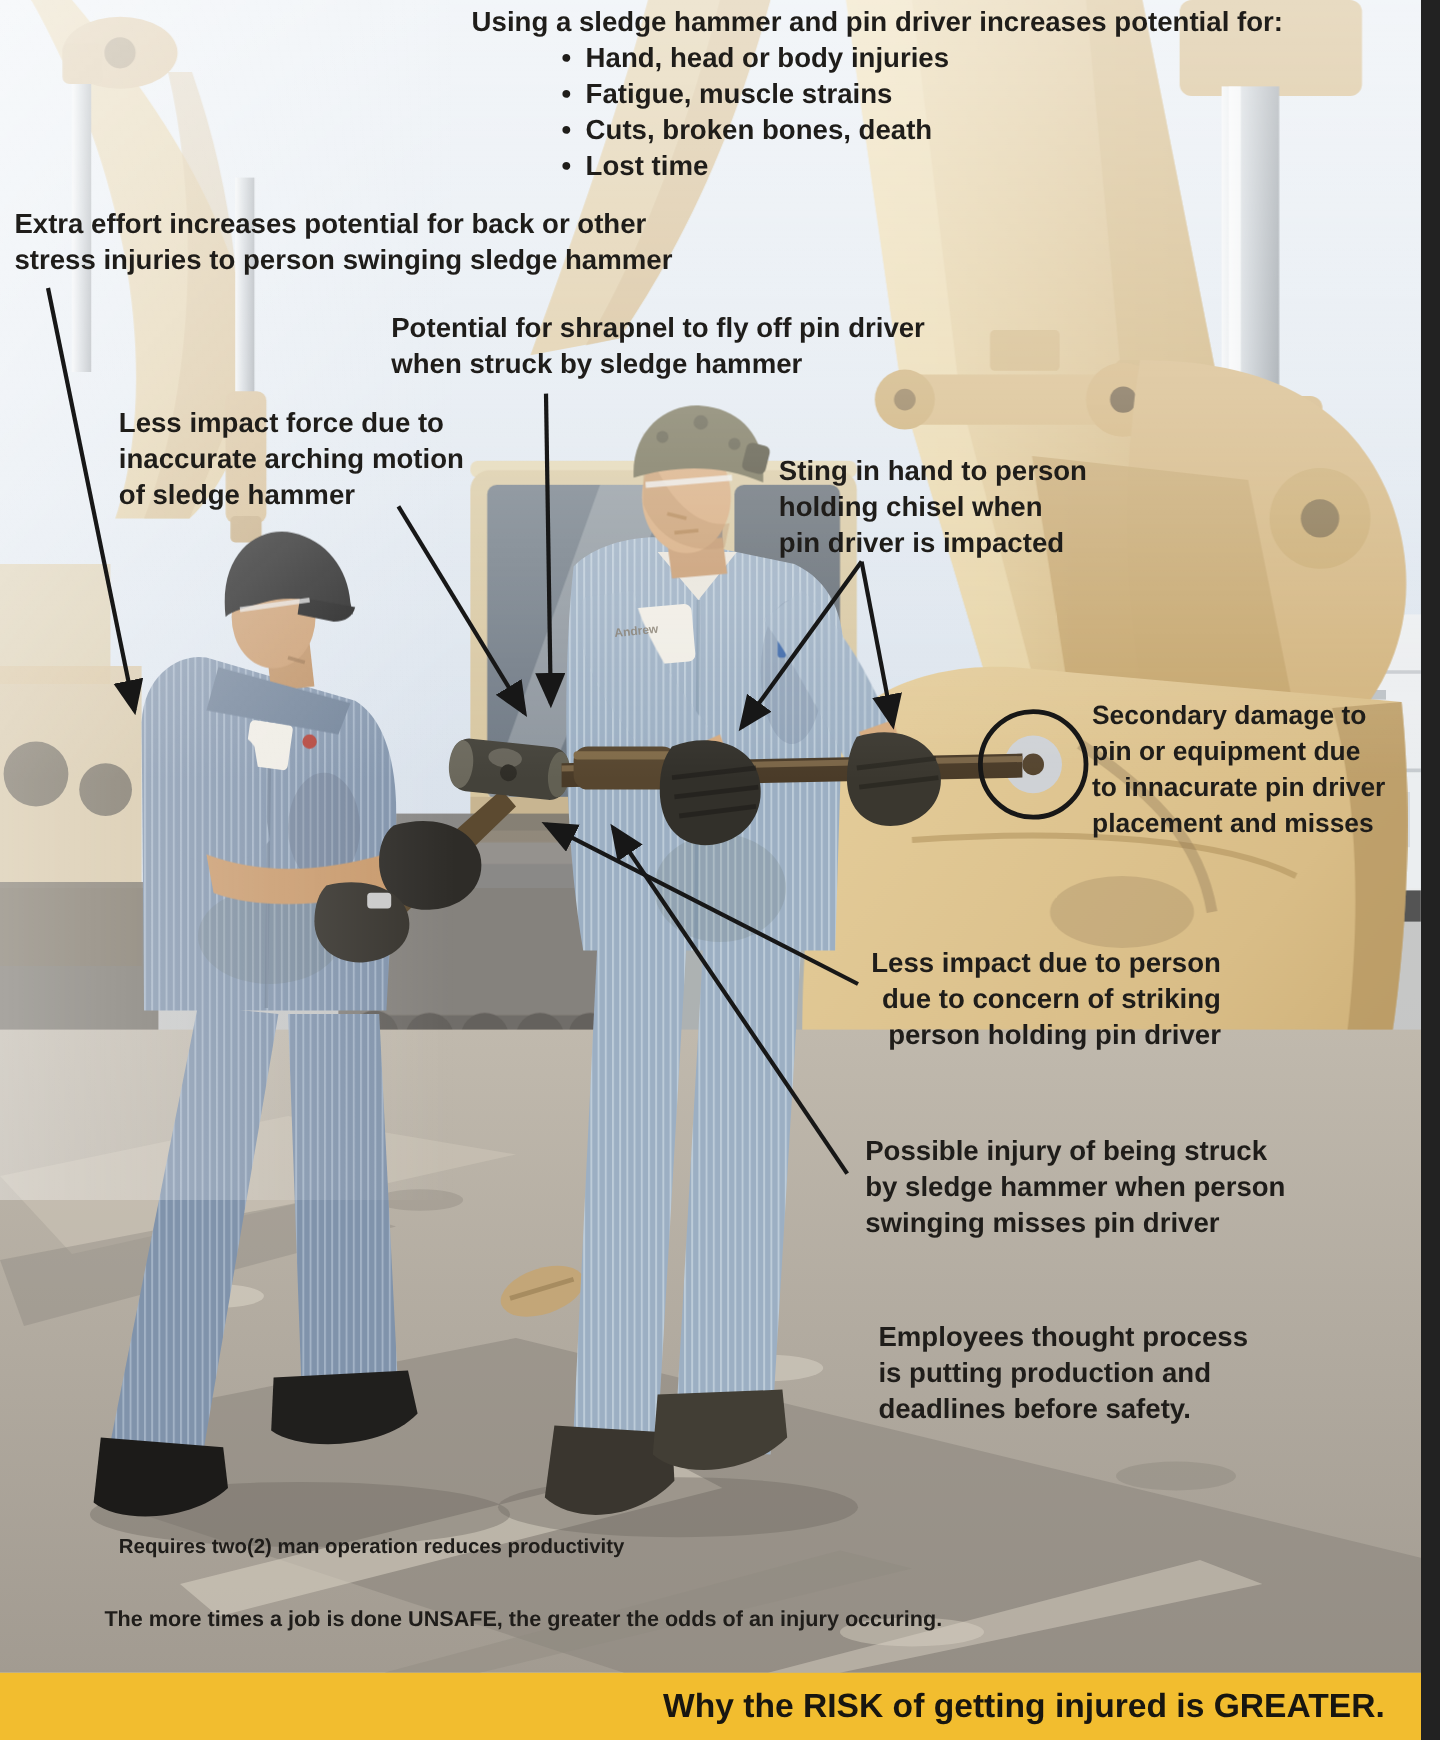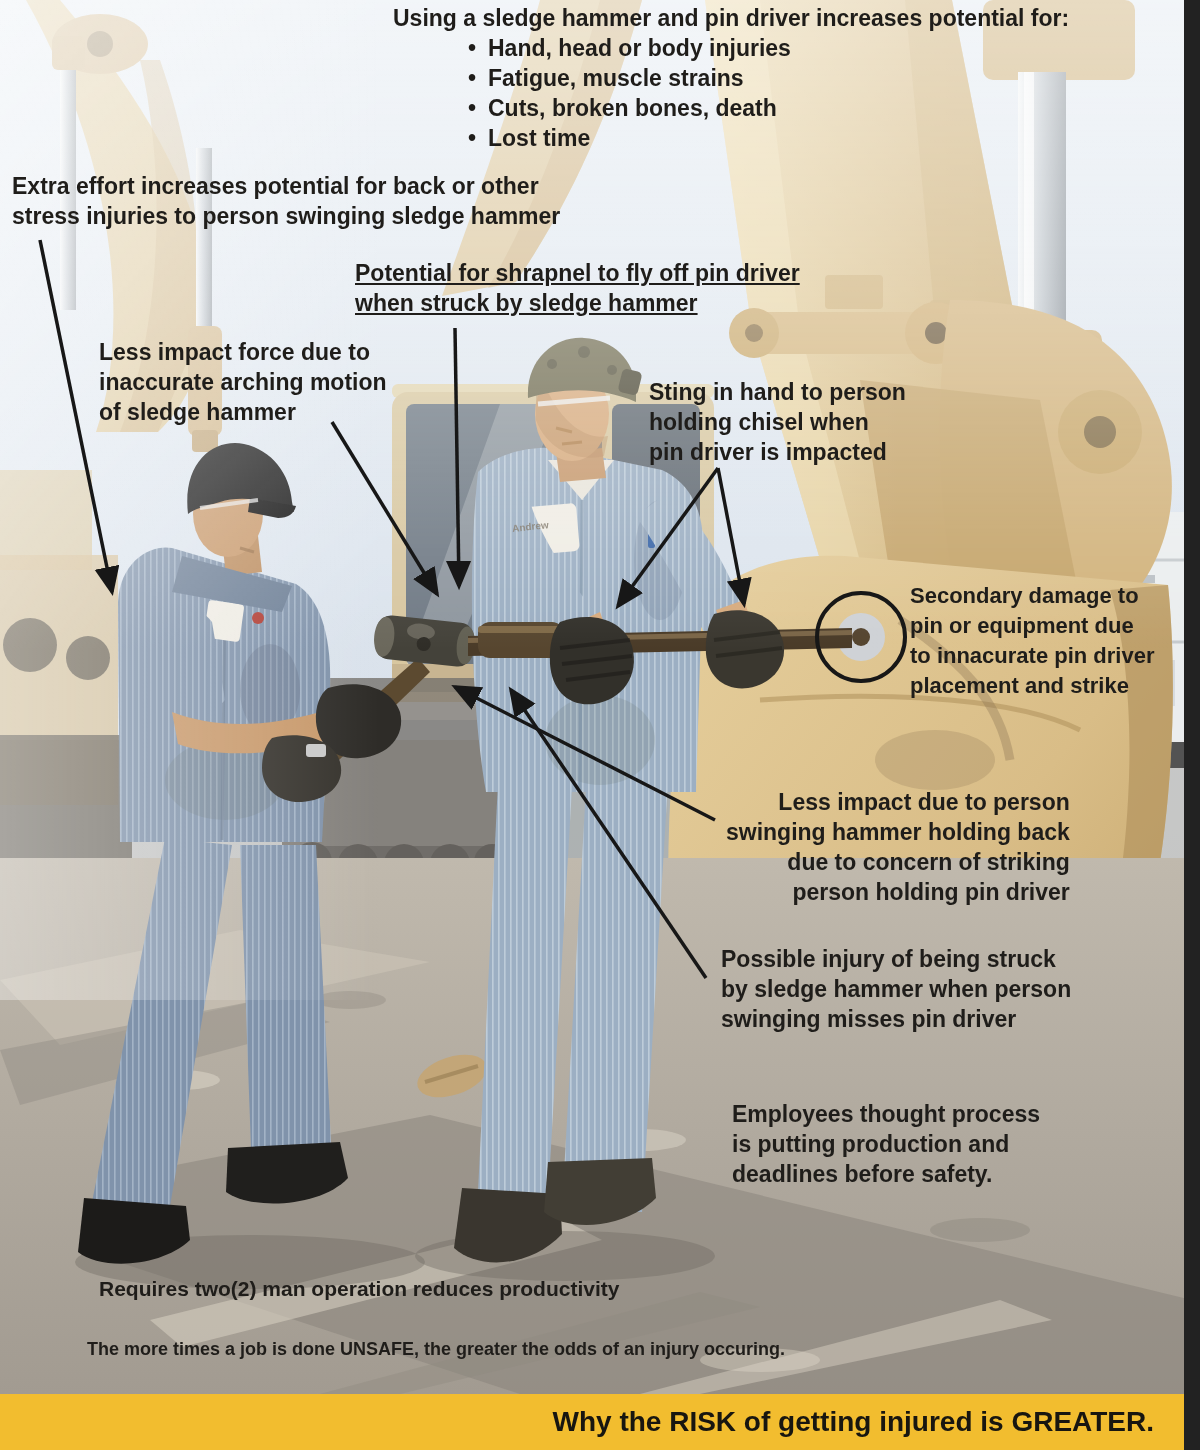--- a/index.html
+++ b/index.html
@@ -8,21 +8,21 @@
     font-family:"Liberation Sans",sans-serif;background:#e7edf2;
   }
   .scene{position:absolute;left:0;top:0;width:1200px;height:1450px;}
   .callout{
     position:absolute;z-index:5;color:#1f1d1a;font-weight:700;
     font-size:23px;line-height:30px;white-space:nowrap;
     font-family:"Liberation Sans",sans-serif;letter-spacing:0;
   }
   .callout .ln{white-space:nowrap;}
   .fs22{font-size:22px;}
-  .fs21{font-size:21px;line-height:26px;}
+  .fs21{font-size:17px;line-height:26px;}
   .fs24{font-size:18px;}
   .bullet-row{display:flex;}
   .bullet-row .mark{width:20px;}
   .banner{
     position:absolute;left:0;top:1394px;width:1200px;height:56px;z-index:6;
     background:#f2bd2f;display:flex;align-items:center;justify-content:flex-end;
   }
   .banner .banner-text{
     padding-right:46px;font-size:28px;font-weight:700;color:#181610;
     font-family:"Liberation Sans",sans-serif;
@@ -322,47 +322,46 @@
       <span class="mark">•</span>
       <span class="ln">Lost time</span>
     </div>
   </div>
 
   <div class="callout" style="left:12px;top:171px;">
     <div class="ln">Extra effort increases potential for back or other</div>
     <div class="ln">stress injuries to person swinging sledge hammer</div>
   </div>
 
-  <div class="callout" style="left:355px;top:258px;text-decoration:underline;">
+  <div class="callout" style="left:326px;top:258px;">
     <div class="ln">Potential for shrapnel to fly off pin driver</div>
     <div class="ln">when struck by sledge hammer</div>
   </div>
 
   <div class="callout" style="left:99px;top:337px;">
     <div class="ln">Less impact force due to</div>
     <div class="ln">inaccurate arching motion</div>
     <div class="ln">of sledge hammer</div>
   </div>
 
   <div class="callout" style="left:649px;top:377px;">
     <div class="ln">Sting in hand to person</div>
     <div class="ln">holding chisel when</div>
     <div class="ln">pin driver is impacted</div>
   </div>
 
   <div class="callout fs22" style="left:910px;top:581px;">
     <div class="ln">Secondary damage to</div>
     <div class="ln">pin or equipment due</div>
     <div class="ln">to innacurate pin driver</div>
-    <div class="ln">placement and strike</div>
+    <div class="ln">placement and misses</div>
   </div>
 
   <div class="callout" style="left:726px;top:787px;text-align:right;">
     <div class="ln">Less impact due to person</div>
-    <div class="ln">swinging hammer holding back</div>
     <div class="ln">due to concern of striking</div>
     <div class="ln">person holding pin driver</div>
   </div>
 
   <div class="callout" style="left:721px;top:944px;">
     <div class="ln">Possible injury of being struck</div>
     <div class="ln">by sledge hammer when person</div>
     <div class="ln">swinging misses pin driver</div>
   </div>
 

